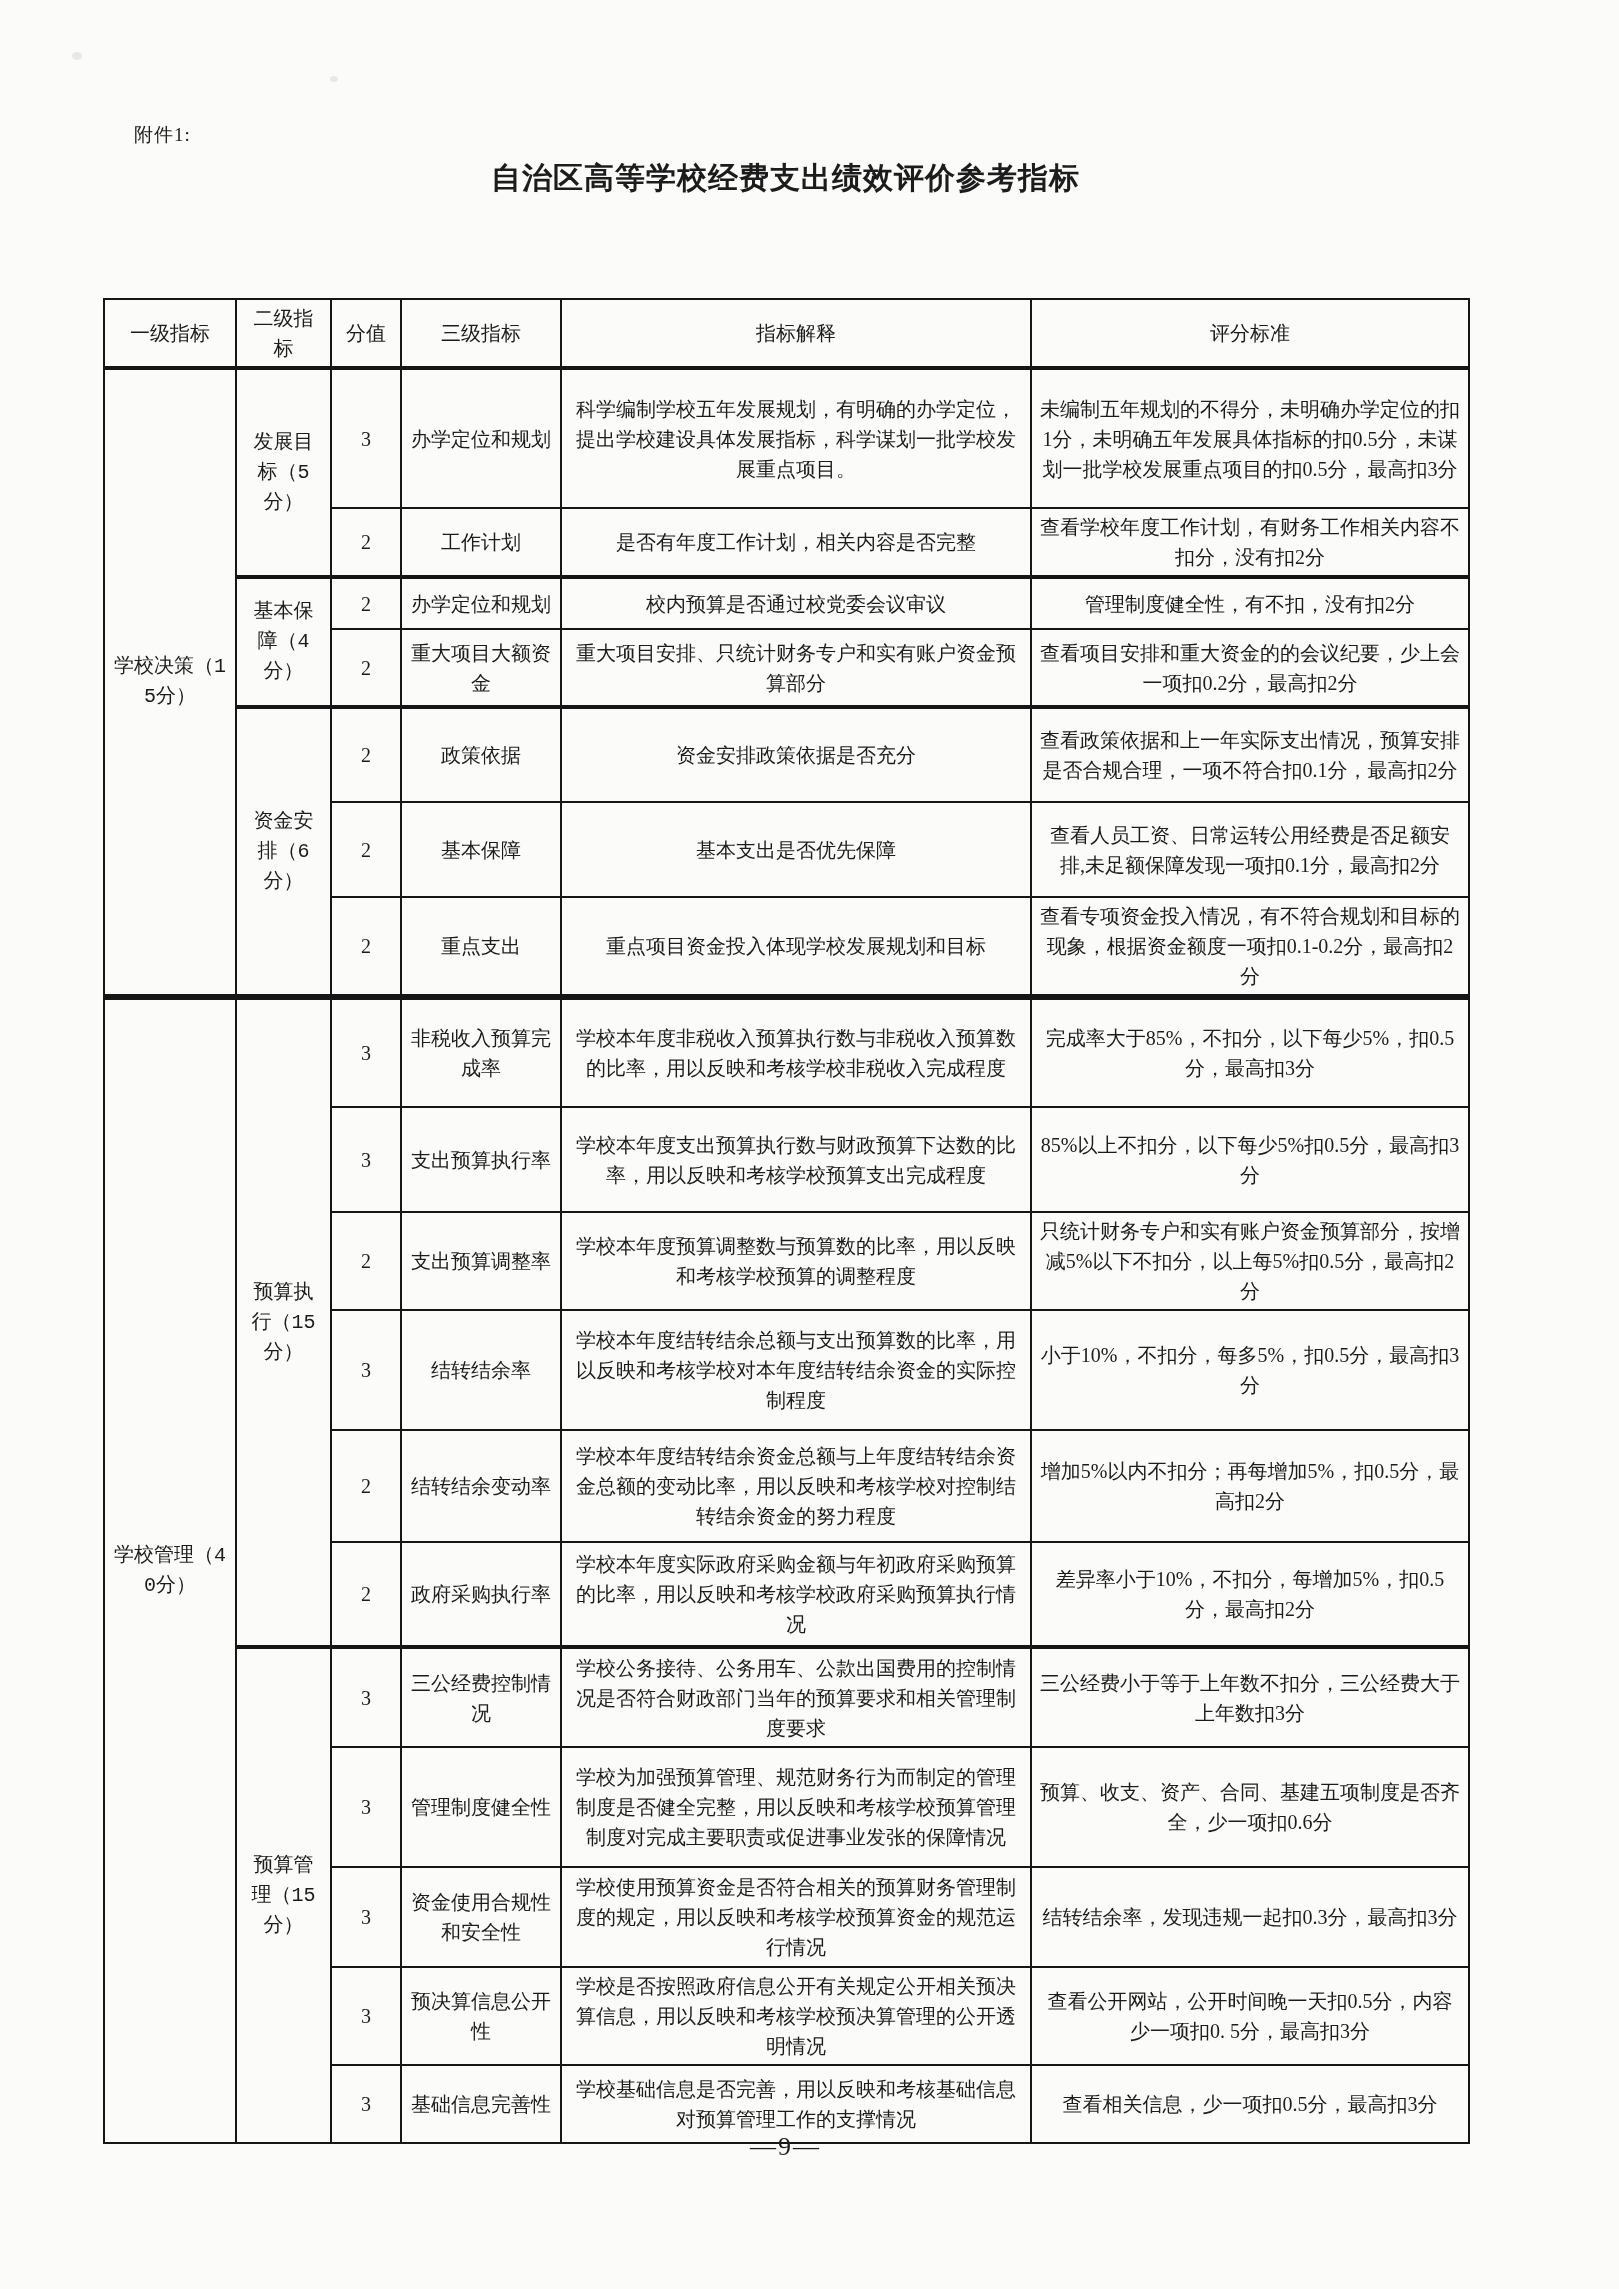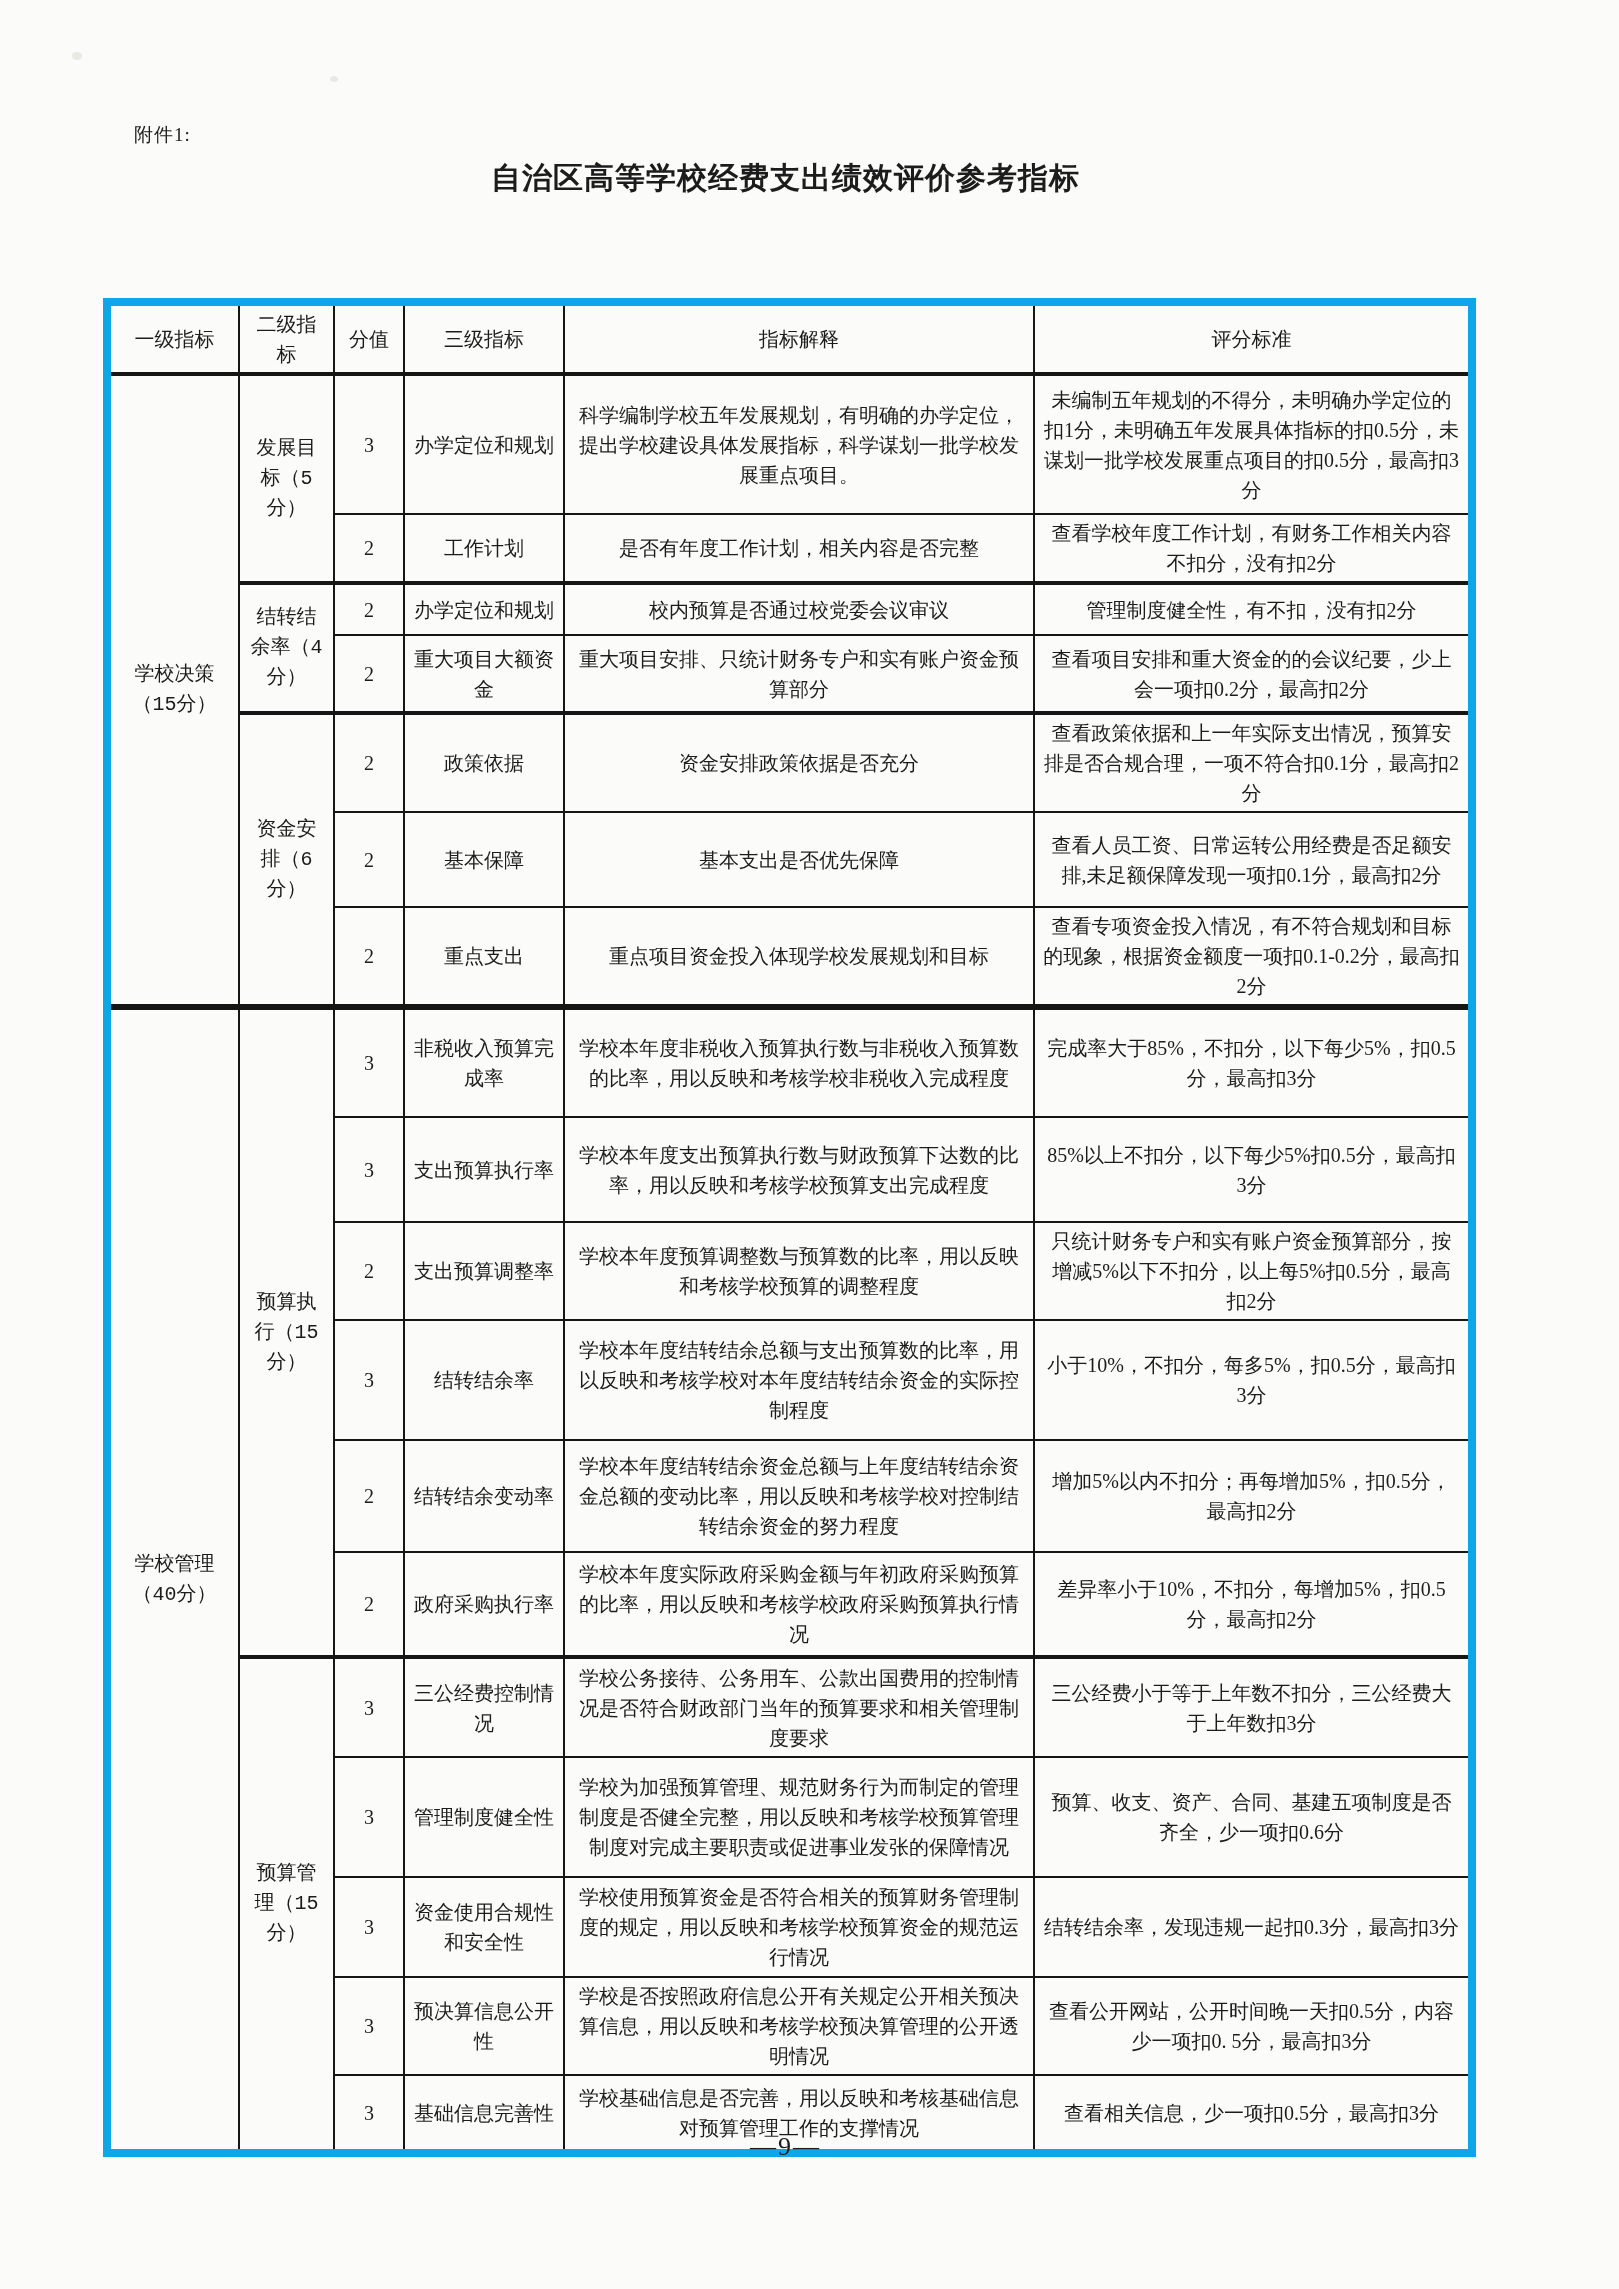--- a/index.html
+++ b/index.html
@@ -15,21 +15,21 @@
     position:absolute;left:134px;top:122px;
     font-size:19px;letter-spacing:1px;
   }
   .doc-title{
     position:absolute;left:103px;top:158px;width:1365px;
     text-align:center;font-size:30px;font-weight:bold;letter-spacing:1px;
   }
   .tbl-wrap{position:absolute;left:103px;top:298px;}
   table.indicators{
     border-collapse:collapse;table-layout:fixed;width:1365px;
-    border:8px solid #0ea5e9;
+    border:1px solid #0ea5e9;
   }
   table.indicators th, table.indicators td{
     border:2px solid #161616;
     padding:3px 8px;
     font-size:20px;line-height:1.5;
     text-align:center;vertical-align:middle;
     font-weight:normal;
     word-break:break-all;
   }
   table.indicators thead th{height:52px;border-bottom-width:4px;}
@@ -84,21 +84,21 @@
           <td class="explain">科学编制学校五年发展规划，有明确的办学定位，提出学校建设具体发展指标，科学谋划一批学校发展重点项目。</td>
           <td class="criteria">未编制五年规划的不得分，未明确办学定位的扣1分，未明确五年发展具体指标的扣0.5分，未谋划一批学校发展重点项目的扣0.5分，最高扣3分</td>
         </tr>
         <tr style="height: 64px;">
           <td class="score">2</td>
           <td class="indic">工作计划</td>
           <td class="explain">是否有年度工作计划，相关内容是否完整</td>
           <td class="criteria">查看学校年度工作计划，有财务工作相关内容不扣分，没有扣2分</td>
         </tr>
         <tr class="grp" style="height: 52px;">
-          <td class="lvl2" rowspan="2">结转结余率（4分）</td>
+          <td class="lvl2" rowspan="2">基本保障（4分）</td>
           <td class="score">2</td>
           <td class="indic">办学定位和规划</td>
           <td class="explain">校内预算是否通过校党委会议审议</td>
           <td class="criteria">管理制度健全性，有不扣，没有扣2分</td>
         </tr>
         <tr style="height: 78px;">
           <td class="score">2</td>
           <td class="indic">重大项目大额资金</td>
           <td class="explain">重大项目安排、只统计财务专户和实有账户资金预算部分</td>
           <td class="criteria">查看项目安排和重大资金的的会议纪要，少上会一项扣0.2分，最高扣2分</td>

